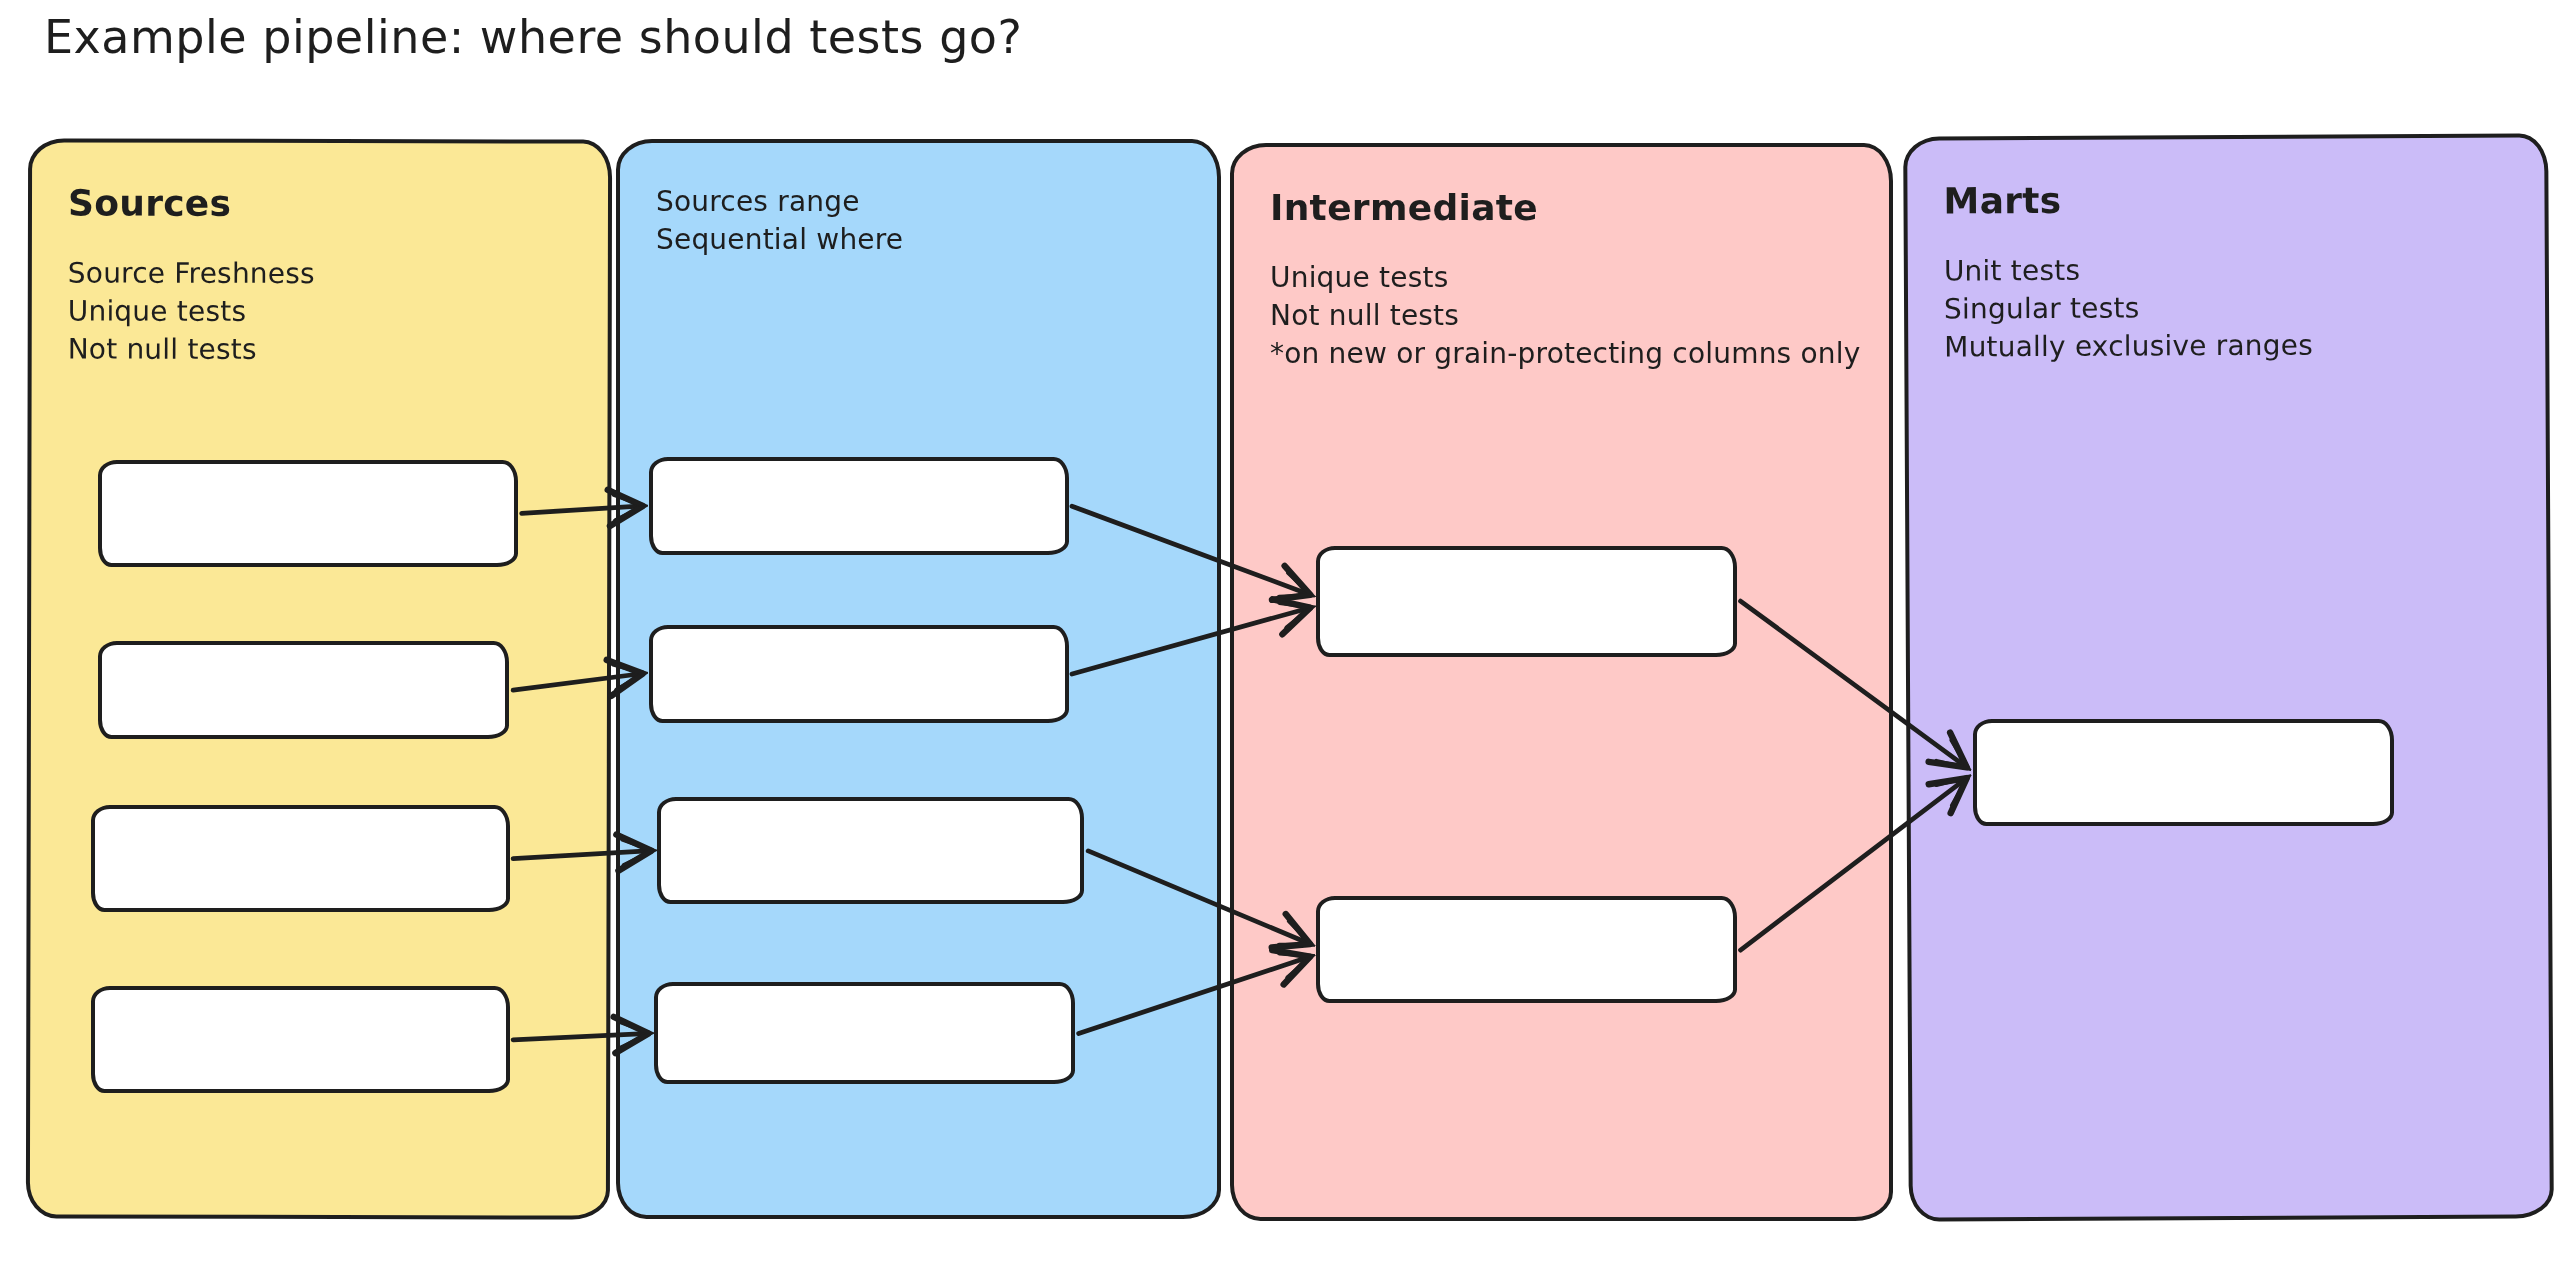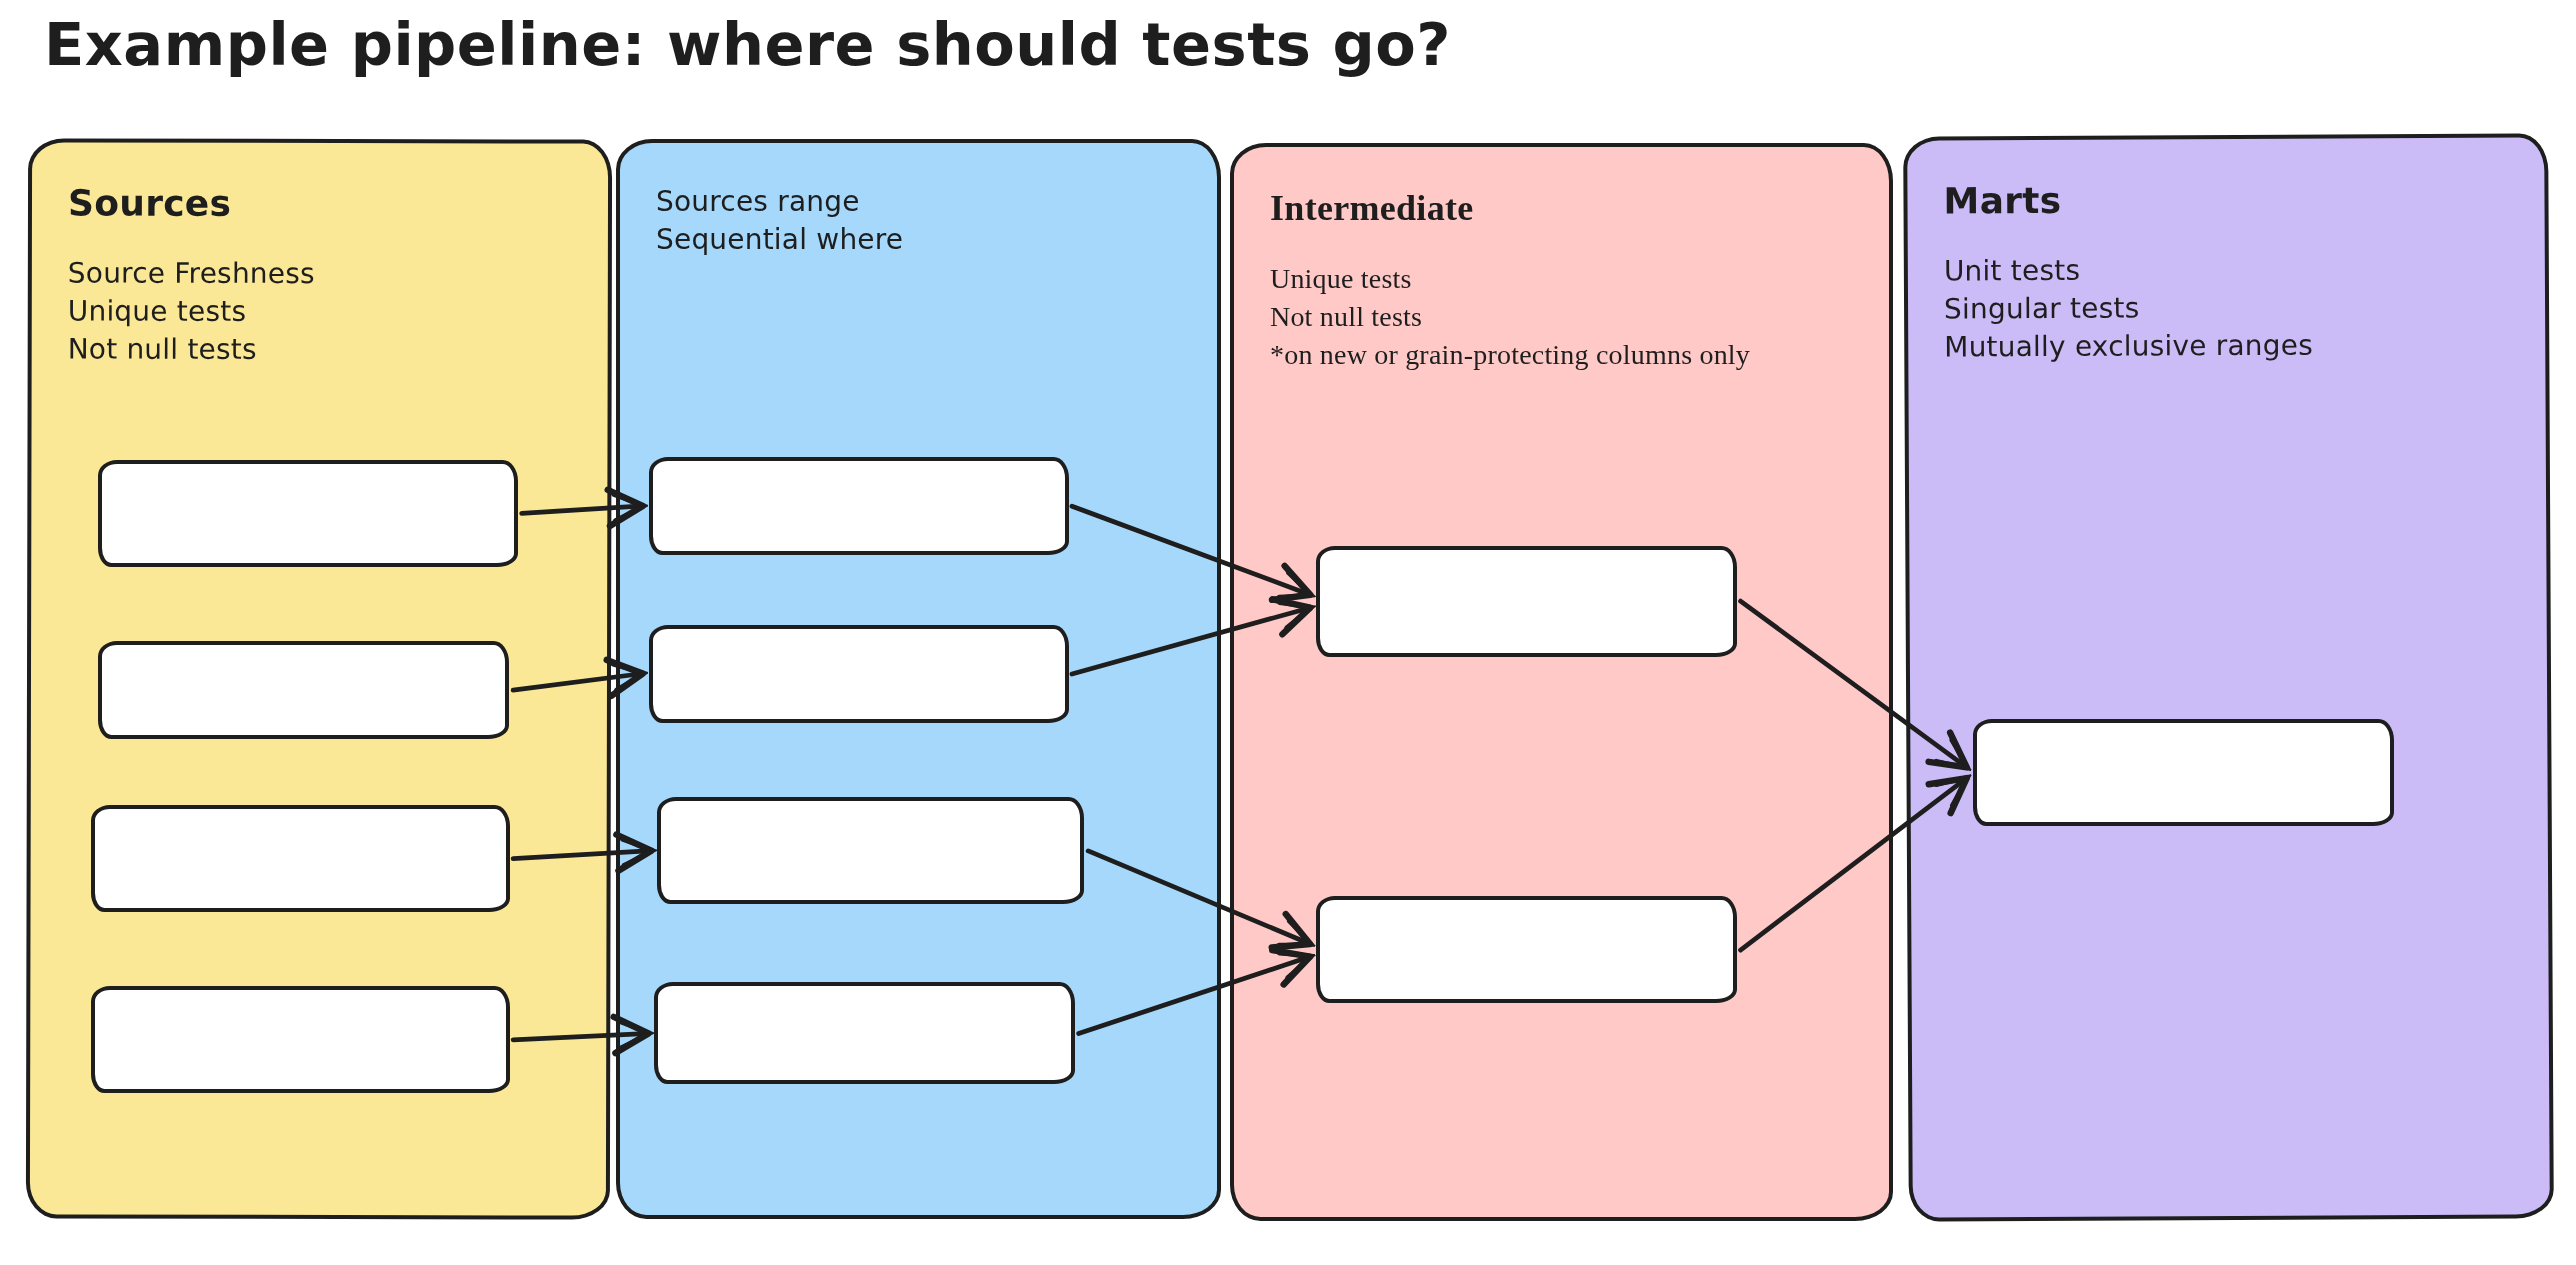--- a/index.html
+++ b/index.html
@@ -14,35 +14,35 @@
   }
   .canvas {
     position: relative;
     width: 2576px;
     height: 1266px;
   }
   .diagram-title {
     position: absolute;
     left: 44px;
     top: 9.5px;
-    font-size: 59px;
-    font-weight: 700;
+    font-size: 46px;
+    font-weight: 400;
     letter-spacing: 0.5px;
     white-space: nowrap;
   }
   .column {
     position: absolute;
     border: 4.8px solid #1e1e1e;
     border-radius: 36px 29px 38px 30.5px / 30.5px 38px 29px 36px;
     box-sizing: border-box;
     padding: 40px 36px 0 36px;
   }
   .col-sources      { left: 27px;   top: 139px; width: 584px; height: 1080px; transform: rotate(0.12deg); }
   .col-staging      { left: 616px;  top: 139px; width: 605px; height: 1080px; }
-  .col-intermediate { left: 1230px; top: 143px; width: 663px; height: 1078px; font-family: Liberation Serif, serif; }
+  .col-intermediate { left: 1230px; top: 143px; width: 663px; height: 1078px; }
   .col-marts        { left: 1906px; top: 135px; width: 645px; height: 1085px; transform: rotate(-0.3deg); }
   .col-header {
     font-size: 36px;
     font-weight: 700;
     letter-spacing: 0.3px;
     margin-bottom: 30.5px;
     white-space: nowrap;
   }
   .note {
     font-size: 28px;

